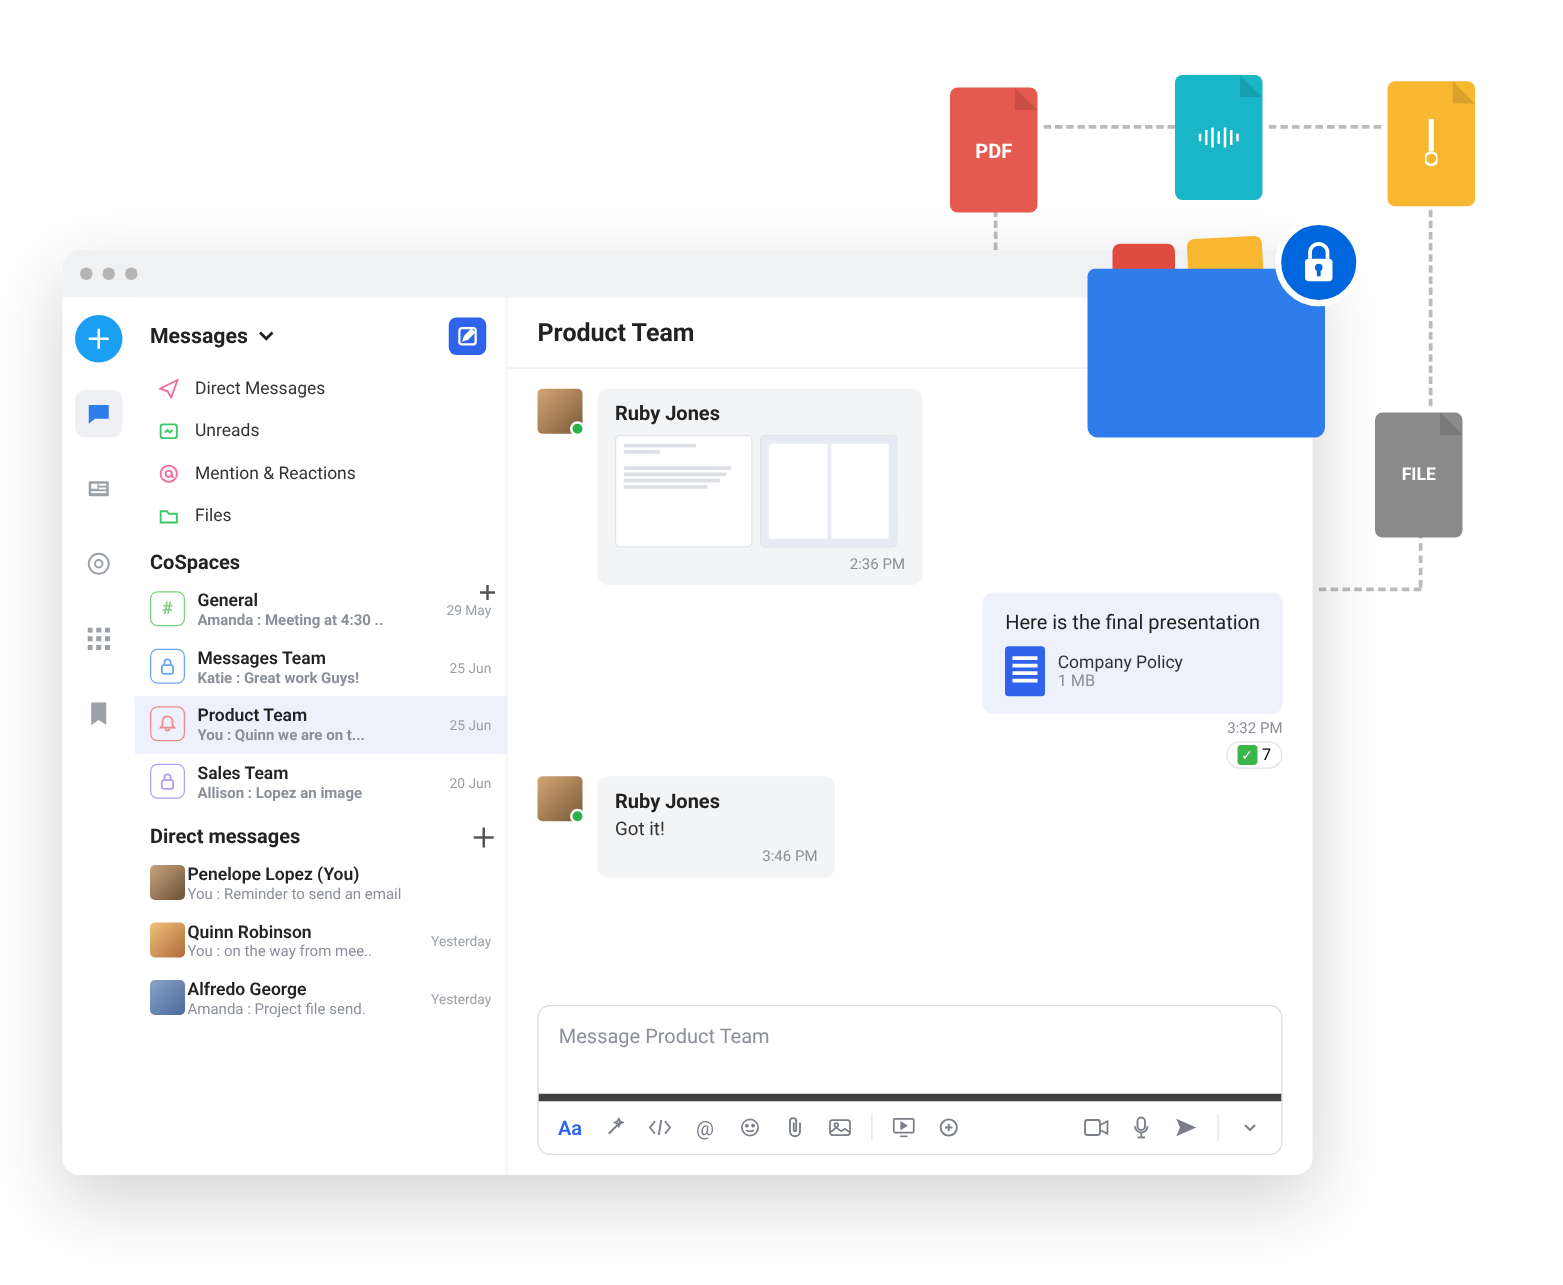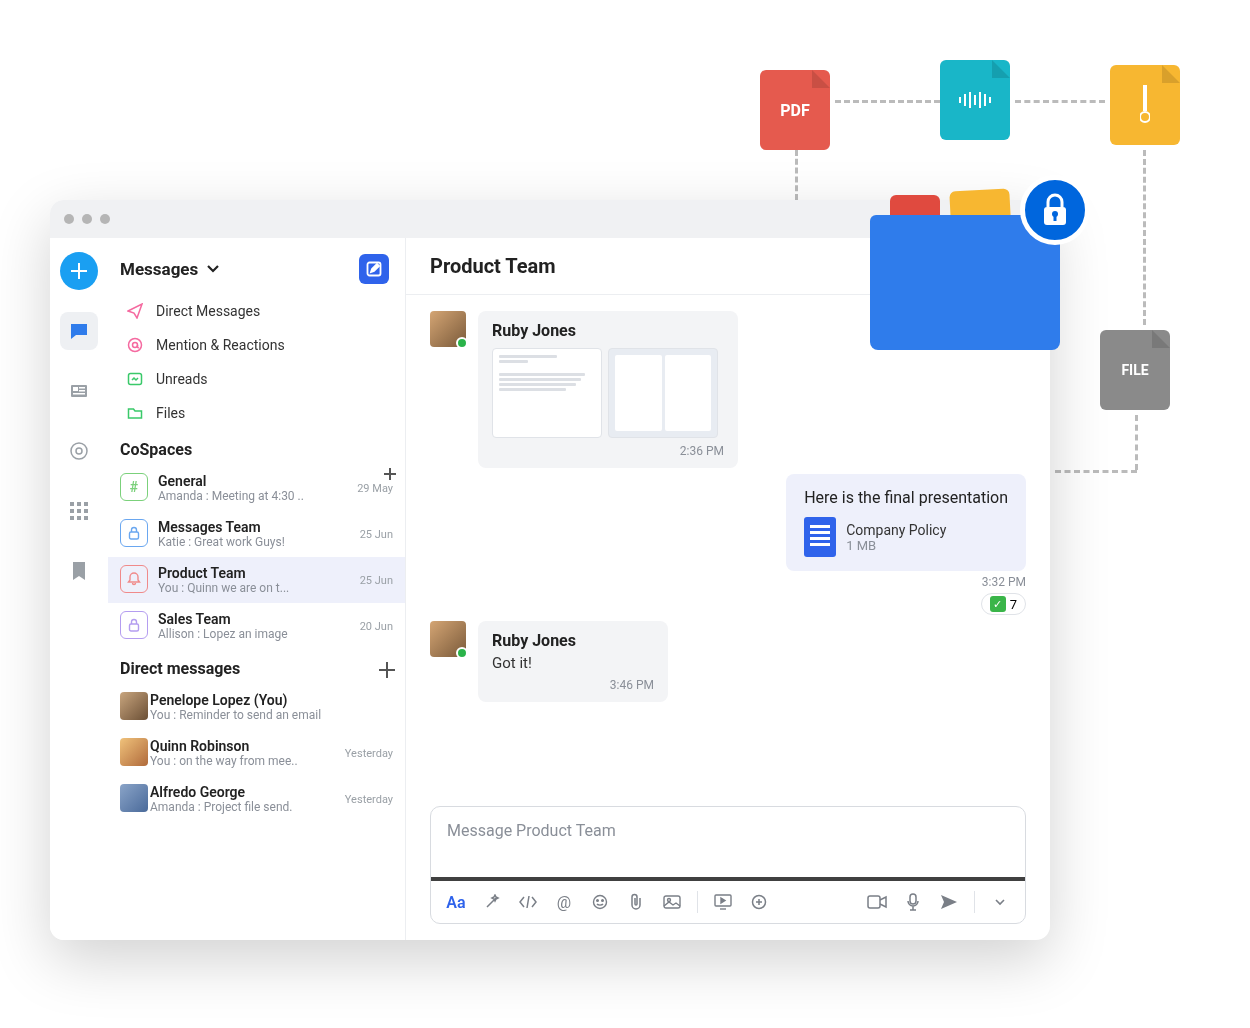--- a/index.html
+++ b/index.html
@@ -1,20 +1,20 @@
 <!DOCTYPE html>
 <html><head>
 <meta charset="utf-8">
 <style>
 * { box-sizing: border-box; margin: 0; padding: 0; font-family: -apple-system, BlinkMacSystemFont, "Segoe UI", Roboto, sans-serif; }
 body { background: #fff; width: 1250px; height: 1028px; position: relative; }
 
 
 .floating { position: absolute; z-index: 5; }
-.file-shape { width: 70px; height: 80px; border-radius: 6px; position: relative; display: flex; flex-direction: column; align-items: center; justify-content: center; color: #fff; font-weight: 700; }
+.file-shape { width: 70px; height: 100px; border-radius: 6px; position: relative; display: flex; flex-direction: column; align-items: center; justify-content: center; color: #fff; font-weight: 700; }
 .file-shape::before { content: ""; position: absolute; top: 0; right: 0; width: 18px; height: 18px; background: rgba(0,0,0,0.12); clip-path: polygon(0 0, 100% 100%, 0 100%); }
 .pdf-file { background: #E55A4E; }
 .audio-file { background: #19B6C8; }
 .zip-file { background: #F7B731; }
 .generic-file { background: #8A8A8A; font-size: 14px; }
 .dash-line { border: none; border-top: 3px dashed #bbb; position: absolute; }
 .dash-line-v { border: none; border-left: 3px dashed #bbb; position: absolute; }
 
 .folder-wrap { position: absolute; top: 190px; left: 870px; width: 200px; height: 160px; z-index: 4; }
 .folder-back { position: absolute; bottom: 0; left: 0; width: 190px; height: 135px; background: #2F7CEB; border-radius: 6px 6px 8px 8px; }
@@ -44,21 +44,21 @@
 .filter-item { display: flex; align-items: center; gap: 12px; padding: 8px 18px; font-size: 14px; color: #333; cursor: pointer; }
 .filter-icon { width: 18px; height: 18px; display: flex; align-items: center; justify-content: center; }
 
 .section-label { font-size: 16px; font-weight: 700; color: #222; padding: 10px 12px 6px 12px; display: flex; align-items: center; justify-content: space-between; }
 
 .space-item { display: flex; align-items: flex-start; gap: 10px; padding: 8px 12px; cursor: pointer; position: relative; }
 .space-item.active { background: #eef0fb; }
 .space-icon { width: 28px; height: 28px; border: 1.5px solid; border-radius: 6px; display: flex; align-items: center; justify-content: center; font-size: 14px; flex-shrink: 0; }
 .space-body { flex: 1; min-width: 0; }
 .space-name { font-size: 14px; font-weight: 600; color: #222; }
-.space-preview { font-size: 12px; color: #8a8f98; white-space: nowrap; overflow: hidden; text-overflow: ellipsis; }
+.space-preview { font-size: 12px; color: #8a8f98; white-space: nowrap; overflow: hidden; text-overflow: ellipsis; font-weight: bold; }
 .space-date { font-size: 11px; color: #9aa0a6; align-self: center; }
 
 .dm-item { display: flex; align-items: flex-start; gap: 2px; padding: 8px 12px; cursor: pointer; }
 .dm-avatar { width: 28px; height: 28px; border-radius: 4px; background: linear-gradient(135deg,#c9a07a,#8b6f52); flex-shrink: 0; }
 .dm-body { flex: 1; min-width: 0; }
 .dm-name { font-size: 14px; font-weight: 600; color: #222; }
 .dm-preview { font-size: 12px; color: #8a8f98; white-space: nowrap; overflow: hidden; text-overflow: ellipsis; }
 .dm-date { font-size: 11px; color: #9aa0a6; align-self: center; }
 
 
@@ -88,21 +88,21 @@
 .file-icon-doc::after { content: ""; position: absolute; top: 8px; left: 6px; right: 6px; height: 3px; background: #fff; box-shadow: 0 6px 0 #fff, 0 12px 0 #fff, 0 18px 0 #fff; }
 .file-meta-name { font-size: 14px; color: #333; }
 .file-meta-size { font-size: 13px; color: #8a8f98; }
 .out-time { font-size: 12px; color: #8a8f98; margin-top: 4px; }
 .reaction { display: inline-flex; align-items: center; gap: 4px; background: #fff; border: 1px solid #e0e3e8; border-radius: 14px; padding: 2px 8px; font-size: 13px; margin-top: 4px; }
 .reaction-check { width: 16px; height: 16px; background: #3AB549; border-radius: 3px; color: #fff; display: flex; align-items: center; justify-content: center; font-size: 11px; }
 
 
 .composer { margin: 0 24px 16px 24px; border: 1px solid #d8dbe0; border-radius: 10px; display: flex; flex-direction: column; }
 .composer-input { padding: 14px 16px; font-size: 16px; color: #8a8f98; min-height: 70px; }
-.composer-toolbar { border-top: 4px solid #404040; display: flex; align-items: center; padding: 6px 10px; gap: 6px; }
+.composer-toolbar { border-top: 6px solid #404040; display: flex; align-items: center; padding: 6px 10px; gap: 6px; }
 .tool-btn { width: 30px; height: 30px; display: flex; align-items: center; justify-content: center; color: #7a7f87; border-radius: 5px; cursor: pointer; font-size: 16px; }
 .tool-btn.active { color: #2F63EB; }
 .tool-sep { width: 1px; height: 22px; background: #e0e3e8; margin: 0 4px; }
 .spacer { flex: 1; }
 
 .plus-icon::before, .plus-icon::after { content:""; position:absolute; background:currentColor; }
 .plus-icon { position:relative; width:16px; height:16px; }
 .plus-icon::before { left:7px; top:0; width:2px; height:16px; }
 .plus-icon::after { top:7px; left:0; height:2px; width:16px; }
 
@@ -235,37 +235,37 @@
 
       <div class="filter-item">
         <span class="filter-icon" style="color:#f56aa0">
             <svg width="16" height="16" viewBox="0 0 16 16" fill="none" stroke="currentColor" stroke-width="1.5">
               <path d="M1 8l14-7-5 14-3-5-6-2z"></path>
             </svg>
           </span>
         <span>Direct Messages</span>
       </div>
       <div class="filter-item">
+        <span class="filter-icon" style="color:#3ac96a">
+            <svg width="16" height="16" viewBox="0 0 16 16" fill="none" stroke="currentColor" stroke-width="1.5">
+              <rect x="1.5" y="2.5" width="13" height="11" rx="2"></rect>
+              <path d="M5 9l2-2 2 2 2-2"></path>
+            </svg>
+          </span>
+        <span>Unreads</span>
+      </div>
+      <div class="filter-item">
         <span class="filter-icon" style="color:#f56aa0">
             <svg width="16" height="16" viewBox="0 0 16 16" fill="none" stroke="currentColor" stroke-width="1.5">
               <circle cx="8" cy="8" r="6.5"></circle>
               <circle cx="8" cy="8" r="2.5"></circle>
               <path d="M10.5 8v1.5c0 1 .8 1.5 1.5 1"></path>
             </svg>
           </span>
         <span>Mention &amp; Reactions</span>
-      </div>
-      <div class="filter-item">
-        <span class="filter-icon" style="color:#3ac96a">
-            <svg width="16" height="16" viewBox="0 0 16 16" fill="none" stroke="currentColor" stroke-width="1.5">
-              <rect x="1.5" y="2.5" width="13" height="11" rx="2"></rect>
-              <path d="M5 9l2-2 2 2 2-2"></path>
-            </svg>
-          </span>
-        <span>Unreads</span>
       </div>
       <div class="filter-item">
         <span class="filter-icon" style="color:#3ac96a">
             <svg width="16" height="16" viewBox="0 0 16 16" fill="none" stroke="currentColor" stroke-width="1.5">
               <path d="M1.5 4h5l1.5 2h6.5v7h-13V4z"></path>
             </svg>
           </span>
         <span>Files</span>
       </div>
 

